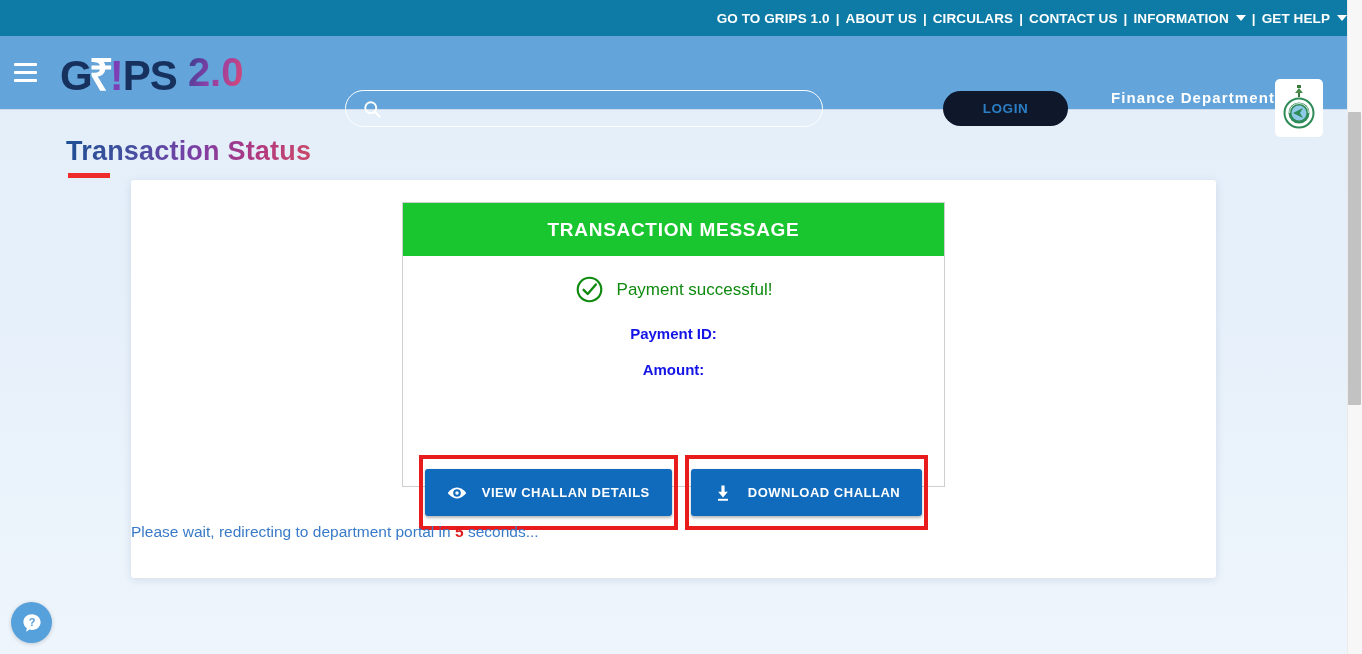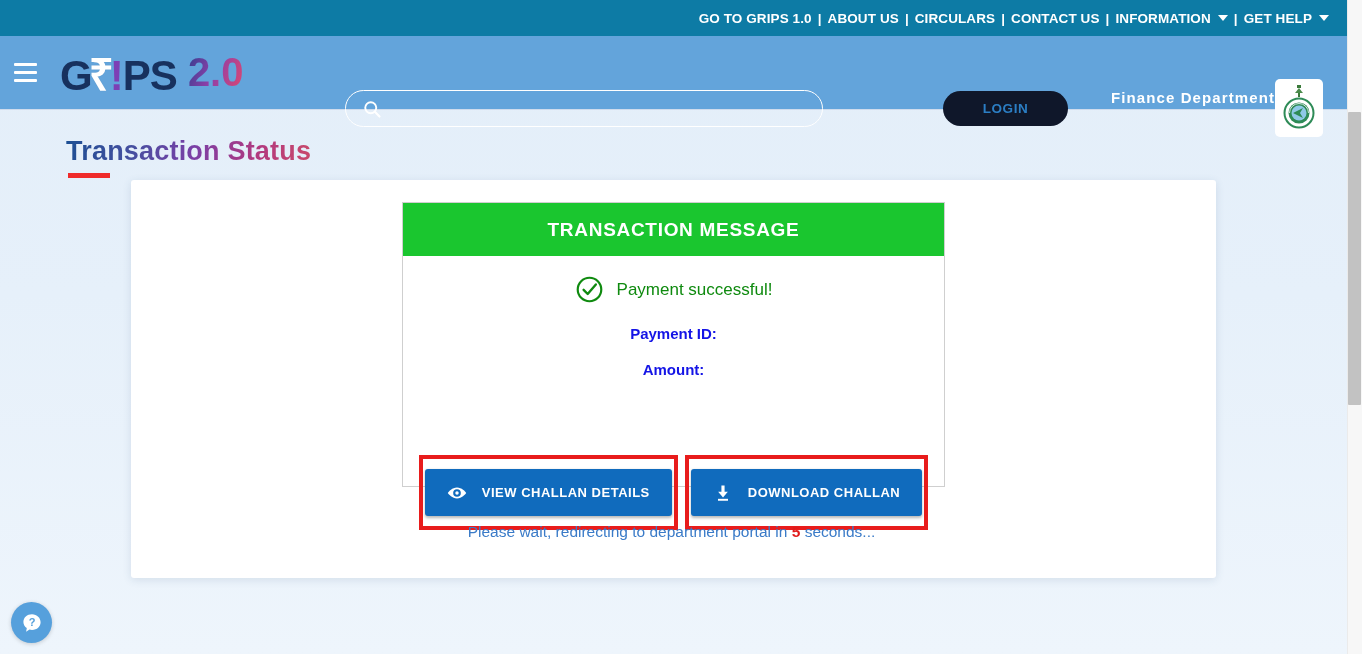--- a/index.html
+++ b/index.html
@@ -21,21 +21,20 @@
     background: linear-gradient(180deg, #e3eef9 0%, #e6f0fa 45%, #eef5fc 100%);
   }
 
   
   .topbar {
     height: 36px;
     background: #0d7ba5;
     display: flex;
     align-items: center;
     justify-content: flex-end;
-    padding-right: 18px;
   }
   .topnav {
     display: flex;
     align-items: center;
     color: #ffffff;
     font-size: 13.5px;
     font-weight: bold;
     letter-spacing: 0.1px;
   }
   .topnav a {
@@ -273,21 +272,20 @@
     padding: 0 22px;
     cursor: pointer;
     box-shadow: 0 1.5px 3px rgba(0,0,0,0.28);
     white-space: nowrap;
   }
 
   .redirect-msg {
     position: absolute;
     left: 0; right: 4px;
     top: 343px;
-    text-align: center;
     color: #3a7bc8;
     font-size: 15.5px;
   }
   .redirect-msg .count { color: #e01b1b; font-weight: bold; }
 
   
   .help-fab {
     position: absolute;
     left: 11px; bottom: 11px;
     width: 41px; height: 41px;

